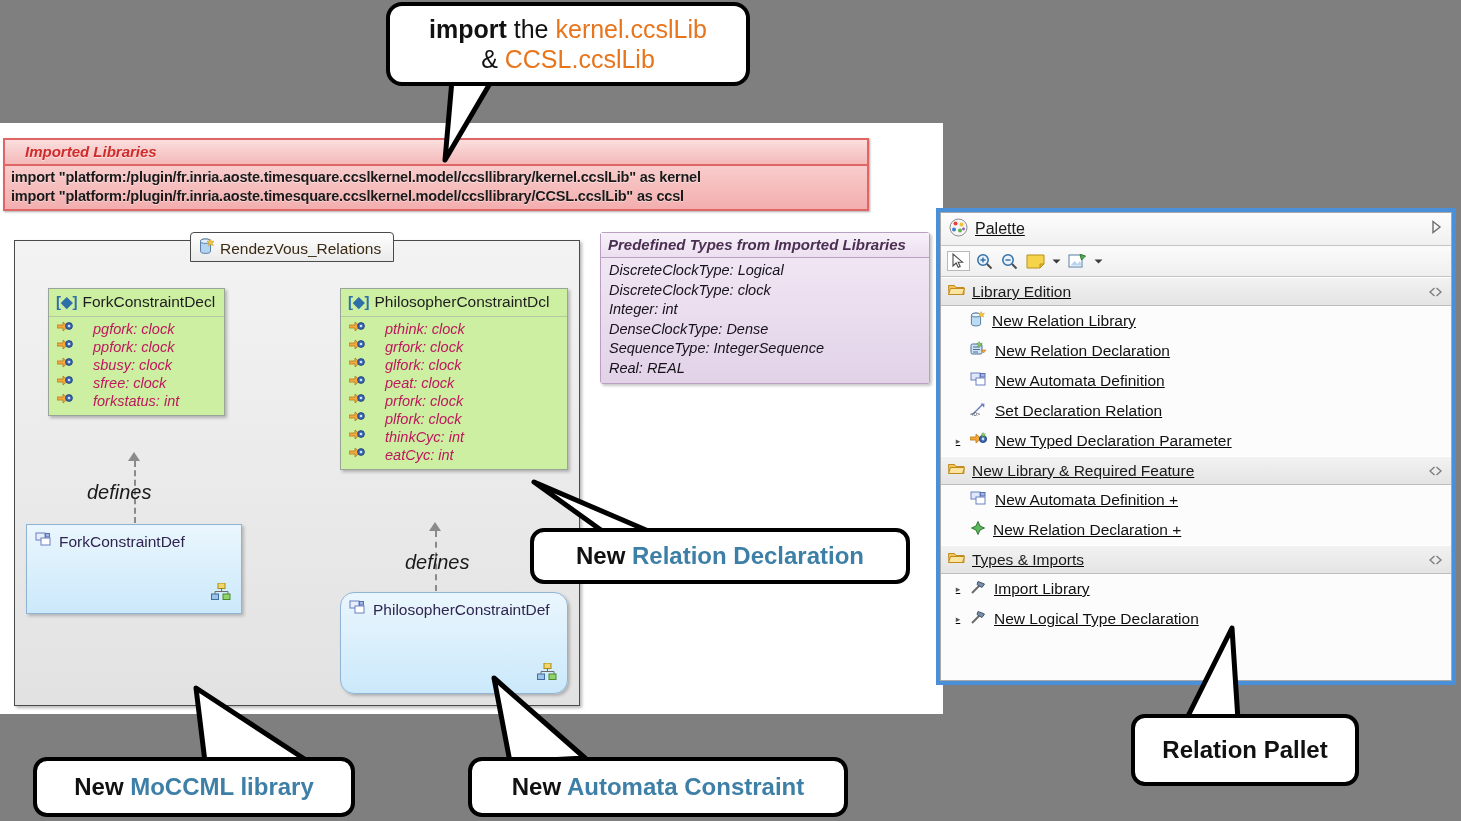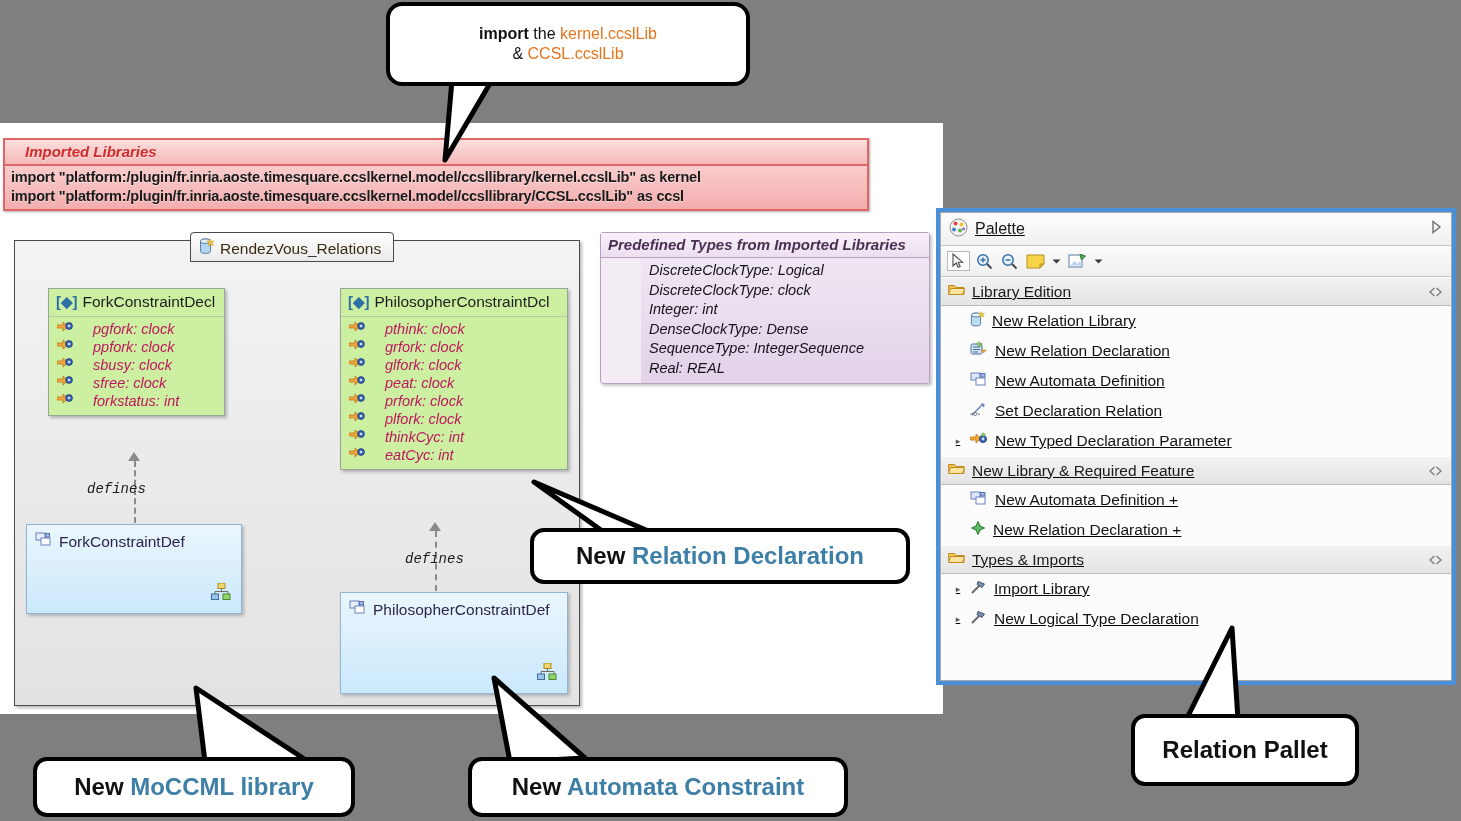--- a/index.html
+++ b/index.html
@@ -93,21 +93,21 @@
     height:34px;display:flex;align-items:center;gap:6px;
     padding-left:8px;
     font-size:15.5px;color:#2f2550;white-space:nowrap;
   }
   .def-node .defbody{position:relative;flex:1;}
 
   .dashed-line{
     border-left:2px dashed #8a8a8a;width:0;
   }
   .defines-lbl{
-    font-size:14px;font-style:italic;color:#1a1a1a;white-space:nowrap;font-family:Liberation Mono, monospace;
+    font-size:20px;font-style:italic;color:#1a1a1a;white-space:nowrap;
   }
   .uparrow{
     width:0;height:0;border-left:6px solid transparent;
     border-right:6px solid transparent;border-bottom:9px solid #8a8a8a;
   }
 
   
   #predef{
     left:600px;top:232px;width:330px;
     border:1px solid #b9a0c0;
@@ -119,21 +119,20 @@
   #predef .pd-title{
     font-style:italic;font-weight:bold;font-size:15px;color:#4a2f52;
     padding:3px 6px 4px 7px;
     border-bottom:1px solid #b9a0c0;
     background:linear-gradient(to bottom,#f7f1f8,#ecdff0);
     white-space:nowrap;
   }
   #predef .pd-body{
     padding:3px 6px 5px 8px;
     background:linear-gradient(to bottom,#f0e6f3,#e2d2e8);
-    margin-left:40px;
   }
   #predef .pd-line{
     font-size:14.5px;font-style:italic;color:#15121a;line-height:19.5px;
     white-space:nowrap;
   }
 
   
   #palette{
     left:936px;top:208px;width:520px;height:477px;
     border:4px solid #4a90d9;
@@ -183,21 +182,21 @@
     display:flex;align-items:center;justify-content:center;
     box-sizing:border-box;text-align:center;
   }
   .callout .ctext{font-size:24px;font-weight:bold;color:#111;line-height:1.22;}
   .blu{color:#3d7fa6;}
   .org{color:#e8741b;}
 
   #callout-import{
     left:386px;top:2px;width:364px;height:84px;border-radius:16px;
   }
-  #callout-import .ctext{font-size:16px;font-weight:normal;}
+  #callout-import .ctext{font-size:25px;font-weight:normal;}
   #callout-import .ctext b{font-weight:bold;}
   #callout-reldecl{left:530px;top:528px;width:380px;height:56px;}
   #callout-moccml{left:33px;top:757px;width:322px;height:60px;text-align:right;}
   #callout-automata{left:468px;top:757px;width:380px;height:60px;}
   #callout-pallet{left:1131px;top:714px;width:228px;height:72px;}
 
   svg.tail{position:absolute;overflow:visible;pointer-events:none;}
 </style>
 </head>
 <body>
@@ -382,21 +381,21 @@
           </svg></span>
         <span>eatCyc: int</span>
       </div>
   </div>
 </div>
 
 <div class="abs uparrow" style="left:429px;top:522px;"></div>
 <div class="abs dashed-line" style="left:435px;top:531px;height:60px;"></div>
 <div class="abs defines-lbl" style="left:405px;top:551px;">defines</div>
 
-<div class="abs def-node" style="left:340px;top:592px;width:228px;height:102px;display:flex;flex-direction:column;">
+<div class="abs def-node" style="left:340px;top:592px;width:228px;height:102px;display:flex;flex-direction:column;border-radius:14px;">
   <div class="defhead">
     <span>
       <svg width="18" height="16" viewBox="0 0 18 16">
           <rect x="1" y="1" width="9" height="7" fill="#e6eefb" stroke="#6a7fc0"></rect>
           <rect x="6" y="6" width="9" height="7" fill="#ffffff" stroke="#6a7fc0"></rect>
           <rect x="10.5" y="1.5" width="4" height="3.5" fill="#9fb6e6" stroke="#5a6fae"></rect>
         </svg>
     </span>
     <span>PhilosopherConstraintDef</span>
   </div>

